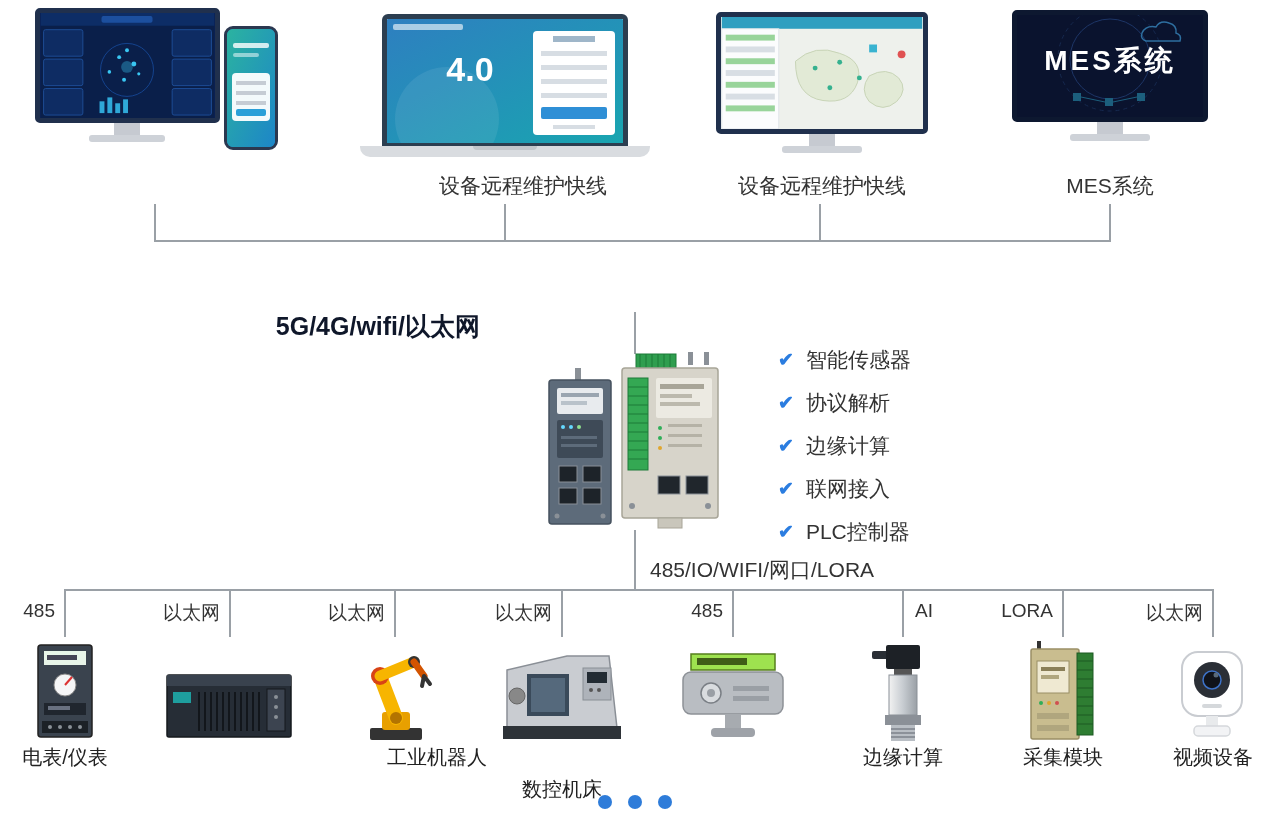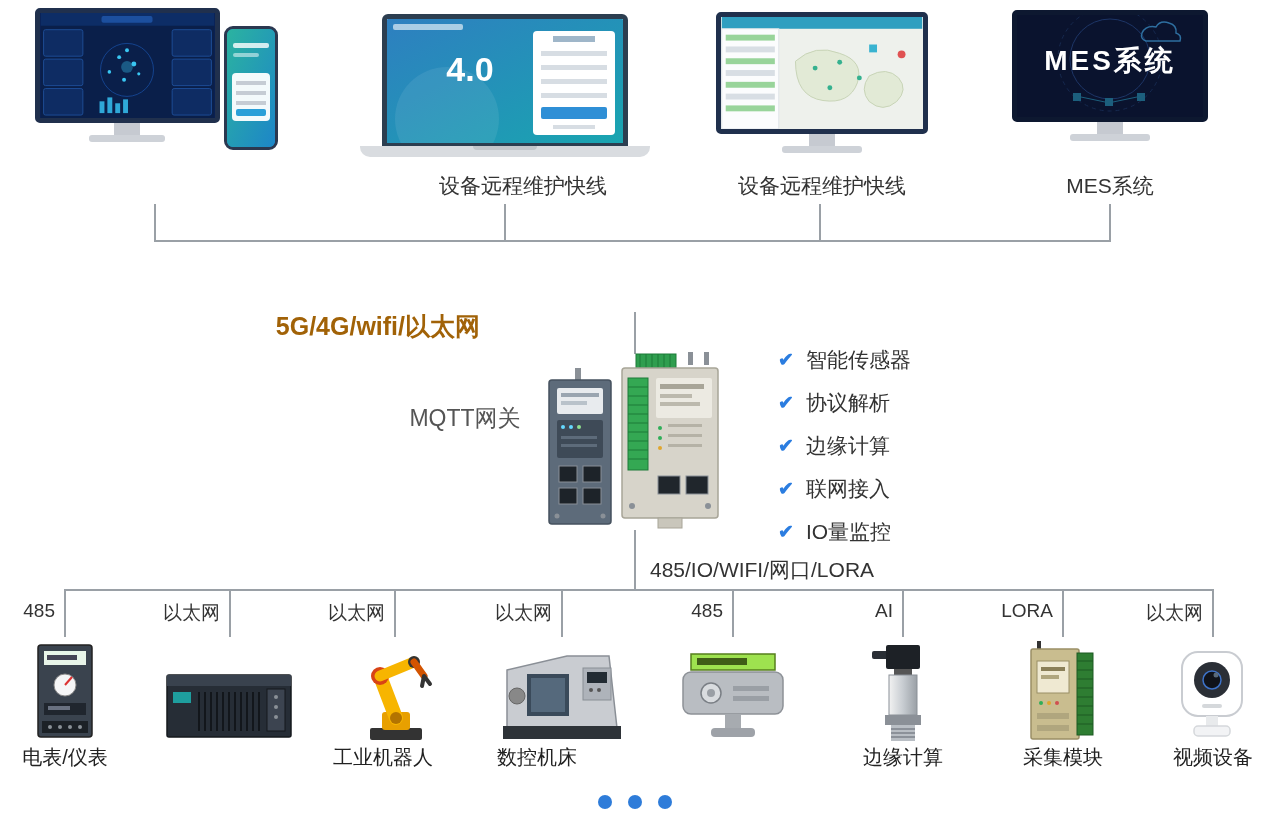--- a/index.html
+++ b/index.html
@@ -22,21 +22,21 @@
   .laptop-base { position:absolute; background:#d9dce0; border-radius:0 0 10px 10px; }
   .laptop-base::before { content:""; position:absolute; left:50%; top:0; transform:translateX(-50%); width:64px; height:4px; background:#c2c6cb; border-radius:0 0 4px 4px; }
   .laptop-bigtext { position:absolute; text-align:center; font-size:34px; font-weight:bold; color:#fff; }
 
   .mes-screen-text { position:absolute; display:flex; align-items:center; justify-content:center; font-size:28px; font-weight:bold; color:#fff; letter-spacing:3px; }
 
   
   .cloud { position:absolute; left:478px; top:226px; width:316px; height:96px; }
   .cloud-label { position:absolute; left:0; top:0; width:100%; height:100%; display:flex; align-items:center; justify-content:center; font-size:25px; font-weight:bold; color:#1664c0; letter-spacing:1px; }
 
-  .uplink-label { position:absolute; left:240px; top:310px; width:240px; text-align:right; font-size:25px; font-weight:bold; color:#a16207; }
+  .uplink-label { position:absolute; left:240px; top:310px; width:240px; text-align:right; font-size:25px; font-weight:bold; color:#0f172a; }
   .downlink-label { position:absolute; left:650px; top:556px; font-size:21px; color:#333; }
 
   .gateway-name { position:absolute; left:394px; top:402px; width:142px; text-align:center; font-size:23px; color:#555; line-height:1.45; }
   .gateway-graphic { position:absolute; }
 
   
   .features { position:absolute; left:778px; top:338px; }
   .feature-item { display:flex; align-items:center; height:43px; }
   .feature-check { color:#2b7de0; font-size:19px; font-weight:bold; margin-right:12px; }
   .feature-text { font-size:21px; color:#333; }
@@ -230,21 +230,20 @@
       <rect x="50" y="72" width="34" height="3" fill="#b5b2a6"></rect>
       <rect x="50" y="82" width="34" height="3" fill="#b5b2a6"></rect>
       <rect x="50" y="92" width="34" height="3" fill="#b5b2a6"></rect>
       <rect x="40" y="124" width="22" height="18" fill="#20262c" stroke="#8a9097" stroke-width="1"></rect>
       <rect x="68" y="124" width="22" height="18" fill="#20262c" stroke="#8a9097" stroke-width="1"></rect>
       <circle cx="14" cy="154" r="3" fill="#8a9097"></circle>
       <circle cx="90" cy="154" r="3" fill="#8a9097"></circle>
     </svg>
   </div>
   <div class="gateway-name">
-    <div>MQTT网关</div>
   </div>
 
   <div class="features">
     <div class="feature-item">
       <span class="feature-check">✔</span>
       <span class="feature-text">智能传感器</span>
     </div>
     <div class="feature-item">
       <span class="feature-check">✔</span>
       <span class="feature-text">协议解析</span>
@@ -252,30 +251,30 @@
     <div class="feature-item">
       <span class="feature-check">✔</span>
       <span class="feature-text">边缘计算</span>
     </div>
     <div class="feature-item">
       <span class="feature-check">✔</span>
       <span class="feature-text">联网接入</span>
     </div>
     <div class="feature-item">
       <span class="feature-check">✔</span>
-      <span class="feature-text">IO量监控</span>
+      <span class="feature-text">PLC控制器</span>
     </div>
   </div>
 
   <div class="conn-label" style="left:-65px;">485</div>
   <div class="conn-label" style="left:100px;">以太网</div>
   <div class="conn-label" style="left:265px;">以太网</div>
   <div class="conn-label" style="left:432px;">以太网</div>
   <div class="conn-label" style="left:603px;">485</div>
-  <div class="conn-label" style="left:773px;">AI</div>
+  <div class="conn-label" style="left:813px;">AI</div>
   <div class="conn-label" style="left:933px;">LORA</div>
   <div class="conn-label" style="left:1083px;">以太网</div>
 
   <div class="device" style="left:-10px;">
     <svg width="70" height="100" viewBox="0 0 70 100">
       <rect x="8" y="2" width="54" height="92" rx="3" fill="#3a434e" stroke="#222" stroke-width="1.5"></rect>
       <rect x="14" y="8" width="42" height="14" fill="#e8f5e9"></rect>
       <rect x="17" y="12" width="30" height="5" fill="#445"></rect>
       <circle cx="35" cy="42" r="11" fill="#f5f6f7" stroke="#888" stroke-width="1"></circle>
       <path d="M35 42 L42 34" stroke="#d33" stroke-width="2"></path>
@@ -309,36 +308,36 @@
       <rect x="42" y="74" width="28" height="18" rx="3" fill="#e8a000"></rect>
       <line x1="56" y1="80" x2="40" y2="38" stroke="#f7b500" stroke-width="14" stroke-linecap="round"></line>
       <circle cx="40" cy="38" r="9" fill="#d84315"></circle>
       <line x1="40" y1="38" x2="74" y2="24" stroke="#f7b500" stroke-width="11" stroke-linecap="round"></line>
       <circle cx="74" cy="24" r="6" fill="#333"></circle>
       <line x1="74" y1="24" x2="84" y2="38" stroke="#d35400" stroke-width="7" stroke-linecap="round"></line>
       <path d="M84 38 l6 8 M84 38 l-2 10" stroke="#333" stroke-width="4" stroke-linecap="round"></path>
       <circle cx="56" cy="80" r="6" fill="#b37400"></circle>
     </svg>
   </div>
-  <div class="device-label" style="left:298px;">工业机器人</div>
+  <div class="device-label" style="left:317px;text-align:right;">工业机器人</div>
 
   <div class="device" style="left:487px;">
     <svg width="130" height="95" viewBox="0 0 130 95">
       <polygon points="10,22 70,8 112,8 120,80 10,80" fill="#c9ccd1" stroke="#8a8f96" stroke-width="1.5"></polygon>
       <rect x="30" y="26" width="42" height="42" fill="#3a4a5a"></rect>
       <rect x="34" y="30" width="34" height="34" fill="#55697c"></rect>
       <rect x="86" y="20" width="28" height="32" fill="#aeb3ba" stroke="#8a8f96" stroke-width="1"></rect>
       <rect x="90" y="24" width="20" height="11" fill="#222b33"></rect>
       <circle cx="94" cy="42" r="2" fill="#555"></circle>
       <circle cx="102" cy="42" r="2" fill="#555"></circle>
       <circle cx="20" cy="48" r="8" fill="#888" stroke="#666" stroke-width="1"></circle>
       <rect x="6" y="78" width="118" height="13" fill="#2e3338"></rect>
     </svg>
   </div>
-  <div class="device-label" style="left:452px;">数控机床</div>
+  <div class="device-label" style="left:477px;margin-top:32px;">数控机床</div>
 
   <div class="device" style="left:658px;">
     <svg width="120" height="95" viewBox="0 0 120 95">
       <rect x="18" y="6" width="84" height="16" fill="#9ee24f" stroke="#567f1d" stroke-width="1.5"></rect>
       <rect x="24" y="10" width="50" height="7" fill="#3f5d17"></rect>
       <rect x="10" y="24" width="100" height="42" rx="8" fill="#b9bdc2" stroke="#8d9197" stroke-width="1.5"></rect>
       <circle cx="38" cy="45" r="10" fill="#d9dcdf" stroke="#7a7f85" stroke-width="1.5"></circle>
       <circle cx="38" cy="45" r="4" fill="#9a9fa5"></circle>
       <rect x="60" y="38" width="36" height="5" fill="#9a9fa5"></rect>
       <rect x="60" y="48" width="36" height="5" fill="#9a9fa5"></rect>

